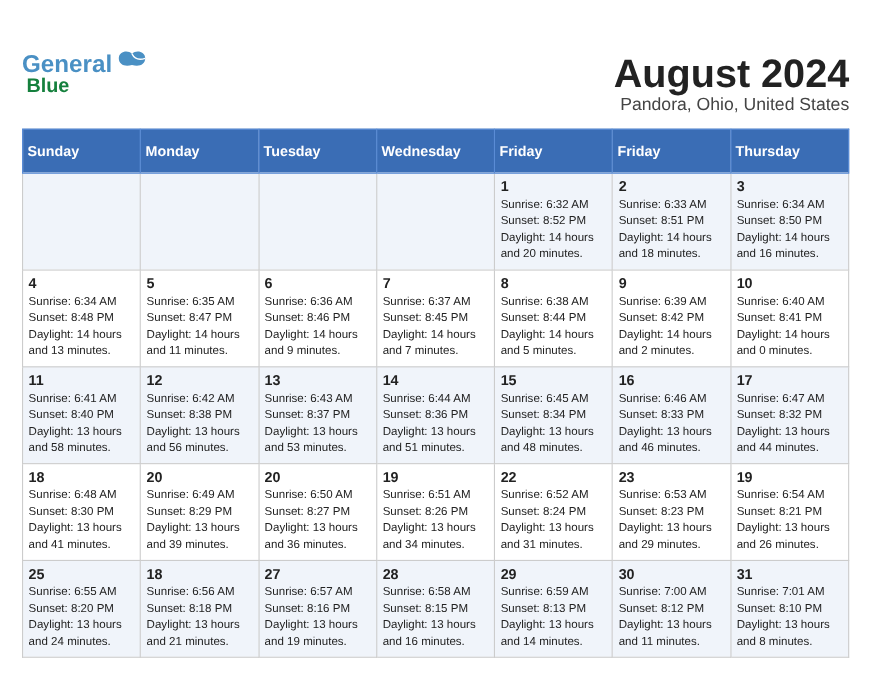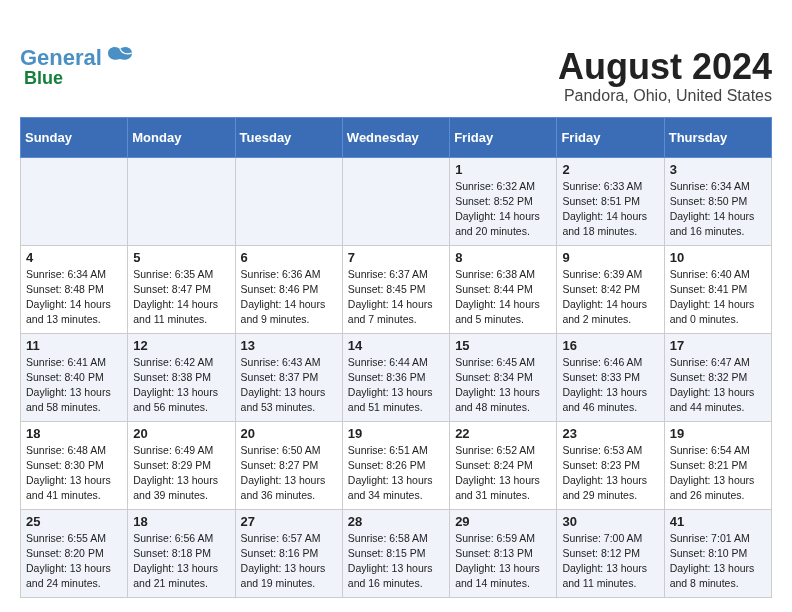--- a/index.html
+++ b/index.html
@@ -249,19 +249,19 @@
           </td>
           <td>
             <span class="day-num">29</span>
             <div class="cell-content">Sunrise: 6:59 AM<br>Sunset: 8:13 PM<br>Daylight: 13 hours and 14 minutes.</div>
           </td>
           <td>
             <span class="day-num">30</span>
             <div class="cell-content">Sunrise: 7:00 AM<br>Sunset: 8:12 PM<br>Daylight: 13 hours and 11 minutes.</div>
           </td>
           <td>
-            <span class="day-num">41</span>
+            <span class="day-num">31</span>
             <div class="cell-content">Sunrise: 7:01 AM<br>Sunset: 8:10 PM<br>Daylight: 13 hours and 8 minutes.</div>
           </td>
         </tr>
       </tbody>
   </table>
 </div>
 
 </body></html>

